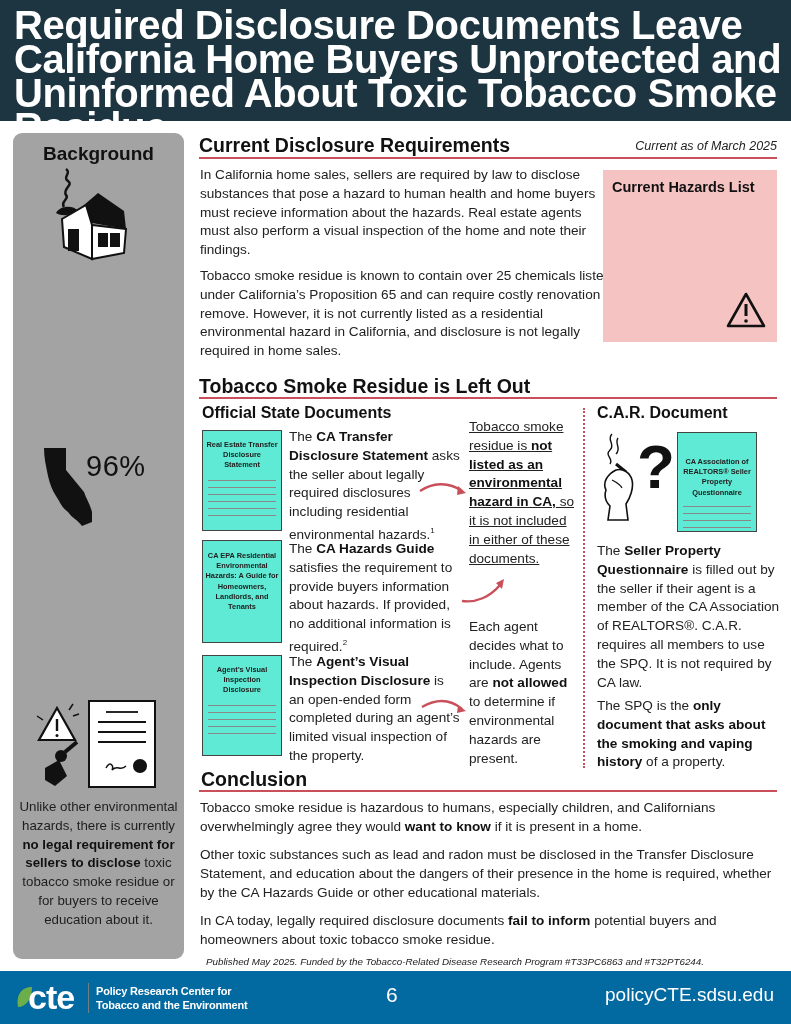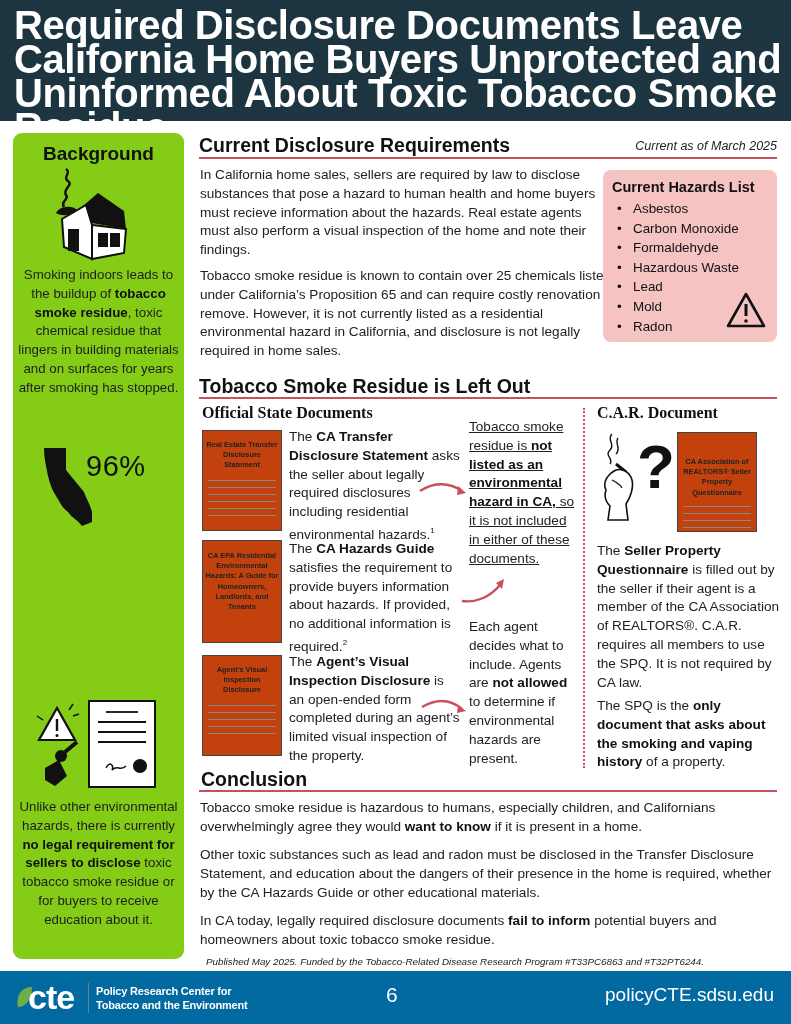--- a/index.html
+++ b/index.html
@@ -4,49 +4,49 @@
 <style>
   * { box-sizing: border-box; margin: 0; padding: 0; }
   html, body { width: 791px; height: 1024px; overflow: hidden; background: #ffffff; }
   body { font-family: "Liberation Sans", "DejaVu Sans", sans-serif; color: #1a1a1a; position: relative; }
 
   
   .header { position: absolute; left: 0; top: 0; width: 791px; height: 121px; background: #1d3540; }
   .header h1 { position: absolute; left: 14px; top: 8px; width: 770px; color: #fff; font-size: 40px; line-height: 34px; font-weight: bold; letter-spacing: -0.4px; }
 
   
-  .sidebar { position: absolute; left: 13px; top: 133px; width: 171px; height: 826px; background: #84cc16; border-radius: 9px; text-align: center; }
+  .sidebar { position: absolute; left: 13px; top: 133px; width: 171px; height: 826px; background: #a3a3a3; border-radius: 9px; text-align: center; }
   .sidebar .sb-title { position: absolute; top: 10px; left: 0; width: 100%; font-size: 19px; font-weight: bold; color: #111; }
   .sidebar .sb-text { position: absolute; left: 4px; width: 163px; font-size: 13.3px; line-height: 18.8px; color: #1e1e1e; }
   .sidebar b { font-weight: bold; color: #111; }
   .house-icon { position: absolute; left: 48px; top: 167px; }
   .pct { position: absolute; left: 86px; top: 452px; font-size: 29px; font-weight: normal; color: #111; letter-spacing: 0.5px; }
   .contract-icon { position: absolute; left: 88px; top: 700px; }
 
   
   .sec-title { position: absolute; font-size: 19.5px; font-weight: bold; color: #111; }
   .sec-rule { position: absolute; height: 2px; background: #c9505a; }
   .asof { position: absolute; right: 14px; top: 139px; font-size: 12.5px; font-style: italic; color: #222; }
 
   .para { position: absolute; font-size: 13.6px; line-height: 18.8px; color: #222; }
   .para b { font-weight: bold; color: #111; }
 
   
-  .hazbox { position: absolute; left: 603px; top: 170px; width: 174px; height: 172px; background: #f6c3c3; border-radius: 8px; }
+  .hazbox { position: absolute; left: 603px; top: 170px; width: 174px; height: 172px; background: #f6c3c3; border-radius: 0; }
   .hazbox .hb-title { position: absolute; left: 9px; top: 9px; font-size: 14.5px; font-weight: bold; color: #111; }
   .hazbox ul { position: absolute; left: 14px; top: 29px; list-style: none; }
   .hazbox li { font-size: 13.4px; line-height: 19.6px; color: #111; padding-left: 16px; position: relative; }
   .hazbox li::before { content: "•"; position: absolute; left: 0; top: 0; }
   .warn-icon { position: absolute; left: 722px; top: 290px; }
 
   
-  .sub-title { position: absolute; font-size: 16px; font-weight: bold; color: #111; font-family: Liberation Serif, serif; }
-
-  
-  .doc { position: absolute; border: 1.2px solid #444; background: #c2410c; text-align: center; }
+  .sub-title { position: absolute; font-size: 16px; font-weight: bold; color: #111; }
+
+  
+  .doc { position: absolute; border: 1.2px solid #444; background: #5eead4; text-align: center; }
   .doc .dt { font-size: 7.4px; line-height: 10.2px; font-weight: bold; color: #222; margin-top: 9px; padding: 0 2px; }
   .doc .ln { height: 1px; background: #888; margin: 6px 5px 0; }
 
   .arrow { position: absolute; }
 
   .dotted-sep { position: absolute; left: 583px; top: 408px; width: 0; height: 360px; border-left: 2px dotted #c9505a; }
 
   .footnote { position: absolute; left: 206px; top: 956px; font-size: 9.8px; font-style: italic; color: #222; }
 
   
@@ -71,23 +71,20 @@
     <path d="M18 2 C24 6 14 10 20 14 C26 18 14 22 18 28 C22 32 12 34 16 40" stroke="#111" stroke-width="2.5" fill="none"></path>
     <path d="M8 46 C12 38 26 38 30 44 C26 48 14 50 8 46 Z" fill="#111"></path>
     <polygon points="20,52 36,38 50,26 76,44 78,62 44,56" fill="#111"></polygon>
     <polygon points="14,52 38,38 44,58 44,92 16,80" fill="#fff" stroke="#111" stroke-width="2"></polygon>
     <polygon points="44,58 78,62 76,86 44,92" fill="#fff" stroke="#111" stroke-width="2"></polygon>
     <rect x="20" y="62" width="11" height="22" fill="#111"></rect>
     <rect x="50" y="66" width="10" height="14" fill="#111"></rect>
     <rect x="62" y="66" width="10" height="14" fill="#111"></rect>
   </svg>
 
-  <div class="sb-text" style="top:133px;">
-    <span>Smoking indoors leads to the buildup of </span><b>tobacco smoke residue</b><span>, toxic chemical residue that lingers in building materials and on surfaces for years after smoking has stopped.</span>
-  </div>
 
   <svg width="52" height="82" viewBox="0 0 52 82" style="position:absolute;left:29px;top:313px;">
     <path d="M2 2 L24 2 L24 24 L42 46 C44 52 48 58 50 66 L50 76 L40 80 C36 74 30 72 26 66 C20 62 18 56 14 50 C10 44 8 38 6 30 C4 20 2 12 2 2 Z" fill="#111"></path>
   </svg>
   <div class="pct" style="left:73px;top:317px;">96%</div>
 
 
   <svg width="46" height="90" viewBox="0 0 46 90" style="position:absolute;left:22px;top:569px;">
     <polygon points="22,6 40,38 4,38" fill="#fff" stroke="#111" stroke-width="2.2"></polygon>
     <line x1="22" y1="17" x2="22" y2="29" stroke="#111" stroke-width="2.4"></line>
@@ -116,29 +113,20 @@
 
 <div class="sec-title" style="left:199px;top:134px;">Current Disclosure Requirements</div>
 <div class="asof">Current as of March 2025</div>
 <div class="sec-rule" style="left:199px;top:157px;width:578px;"></div>
 
 <div class="para" style="left:200px;top:166px;width:400px;">In California home sales, sellers are required by law to disclose substances that pose a hazard to human health and home buyers must recieve information about the hazards. Real estate agents must also perform a visual inspection of the home and note their findings.</div>
 <div class="para" style="left:200px;top:267px;width:420px;">Tobacco smoke residue is known to contain over 25 chemicals listed under California’s Proposition 65 and can require costly renovation to remove. However, it is not currently listed as a residential environmental hazard in California, and disclosure is not legally required in home sales.</div>
 
 <div class="hazbox">
   <div class="hb-title">Current Hazards List</div>
-  <ul>
-    <li>Asbestos</li>
-    <li>Carbon Monoxide</li>
-    <li>Formaldehyde</li>
-    <li>Hazardous Waste</li>
-    <li>Lead</li>
-    <li>Mold</li>
-    <li>Radon</li>
-  </ul>
 </div>
 <svg class="warn-icon" width="42" height="38" viewBox="0 0 42 38" style="left:725px;top:291px;">
   <path d="M21 3 L39 35 L3 35 Z" fill="none" stroke="#111" stroke-width="2.6" stroke-linejoin="round"></path>
   <line x1="21" y1="13" x2="21" y2="25" stroke="#111" stroke-width="3"></line>
   <circle cx="21" cy="30" r="1.8" fill="#111"></circle>
 </svg>
 
 <div class="sec-title" style="left:199px;top:375px;">Tobacco Smoke Residue is Left Out</div>
 <div class="sec-rule" style="left:199px;top:397px;width:578px;"></div>
 

